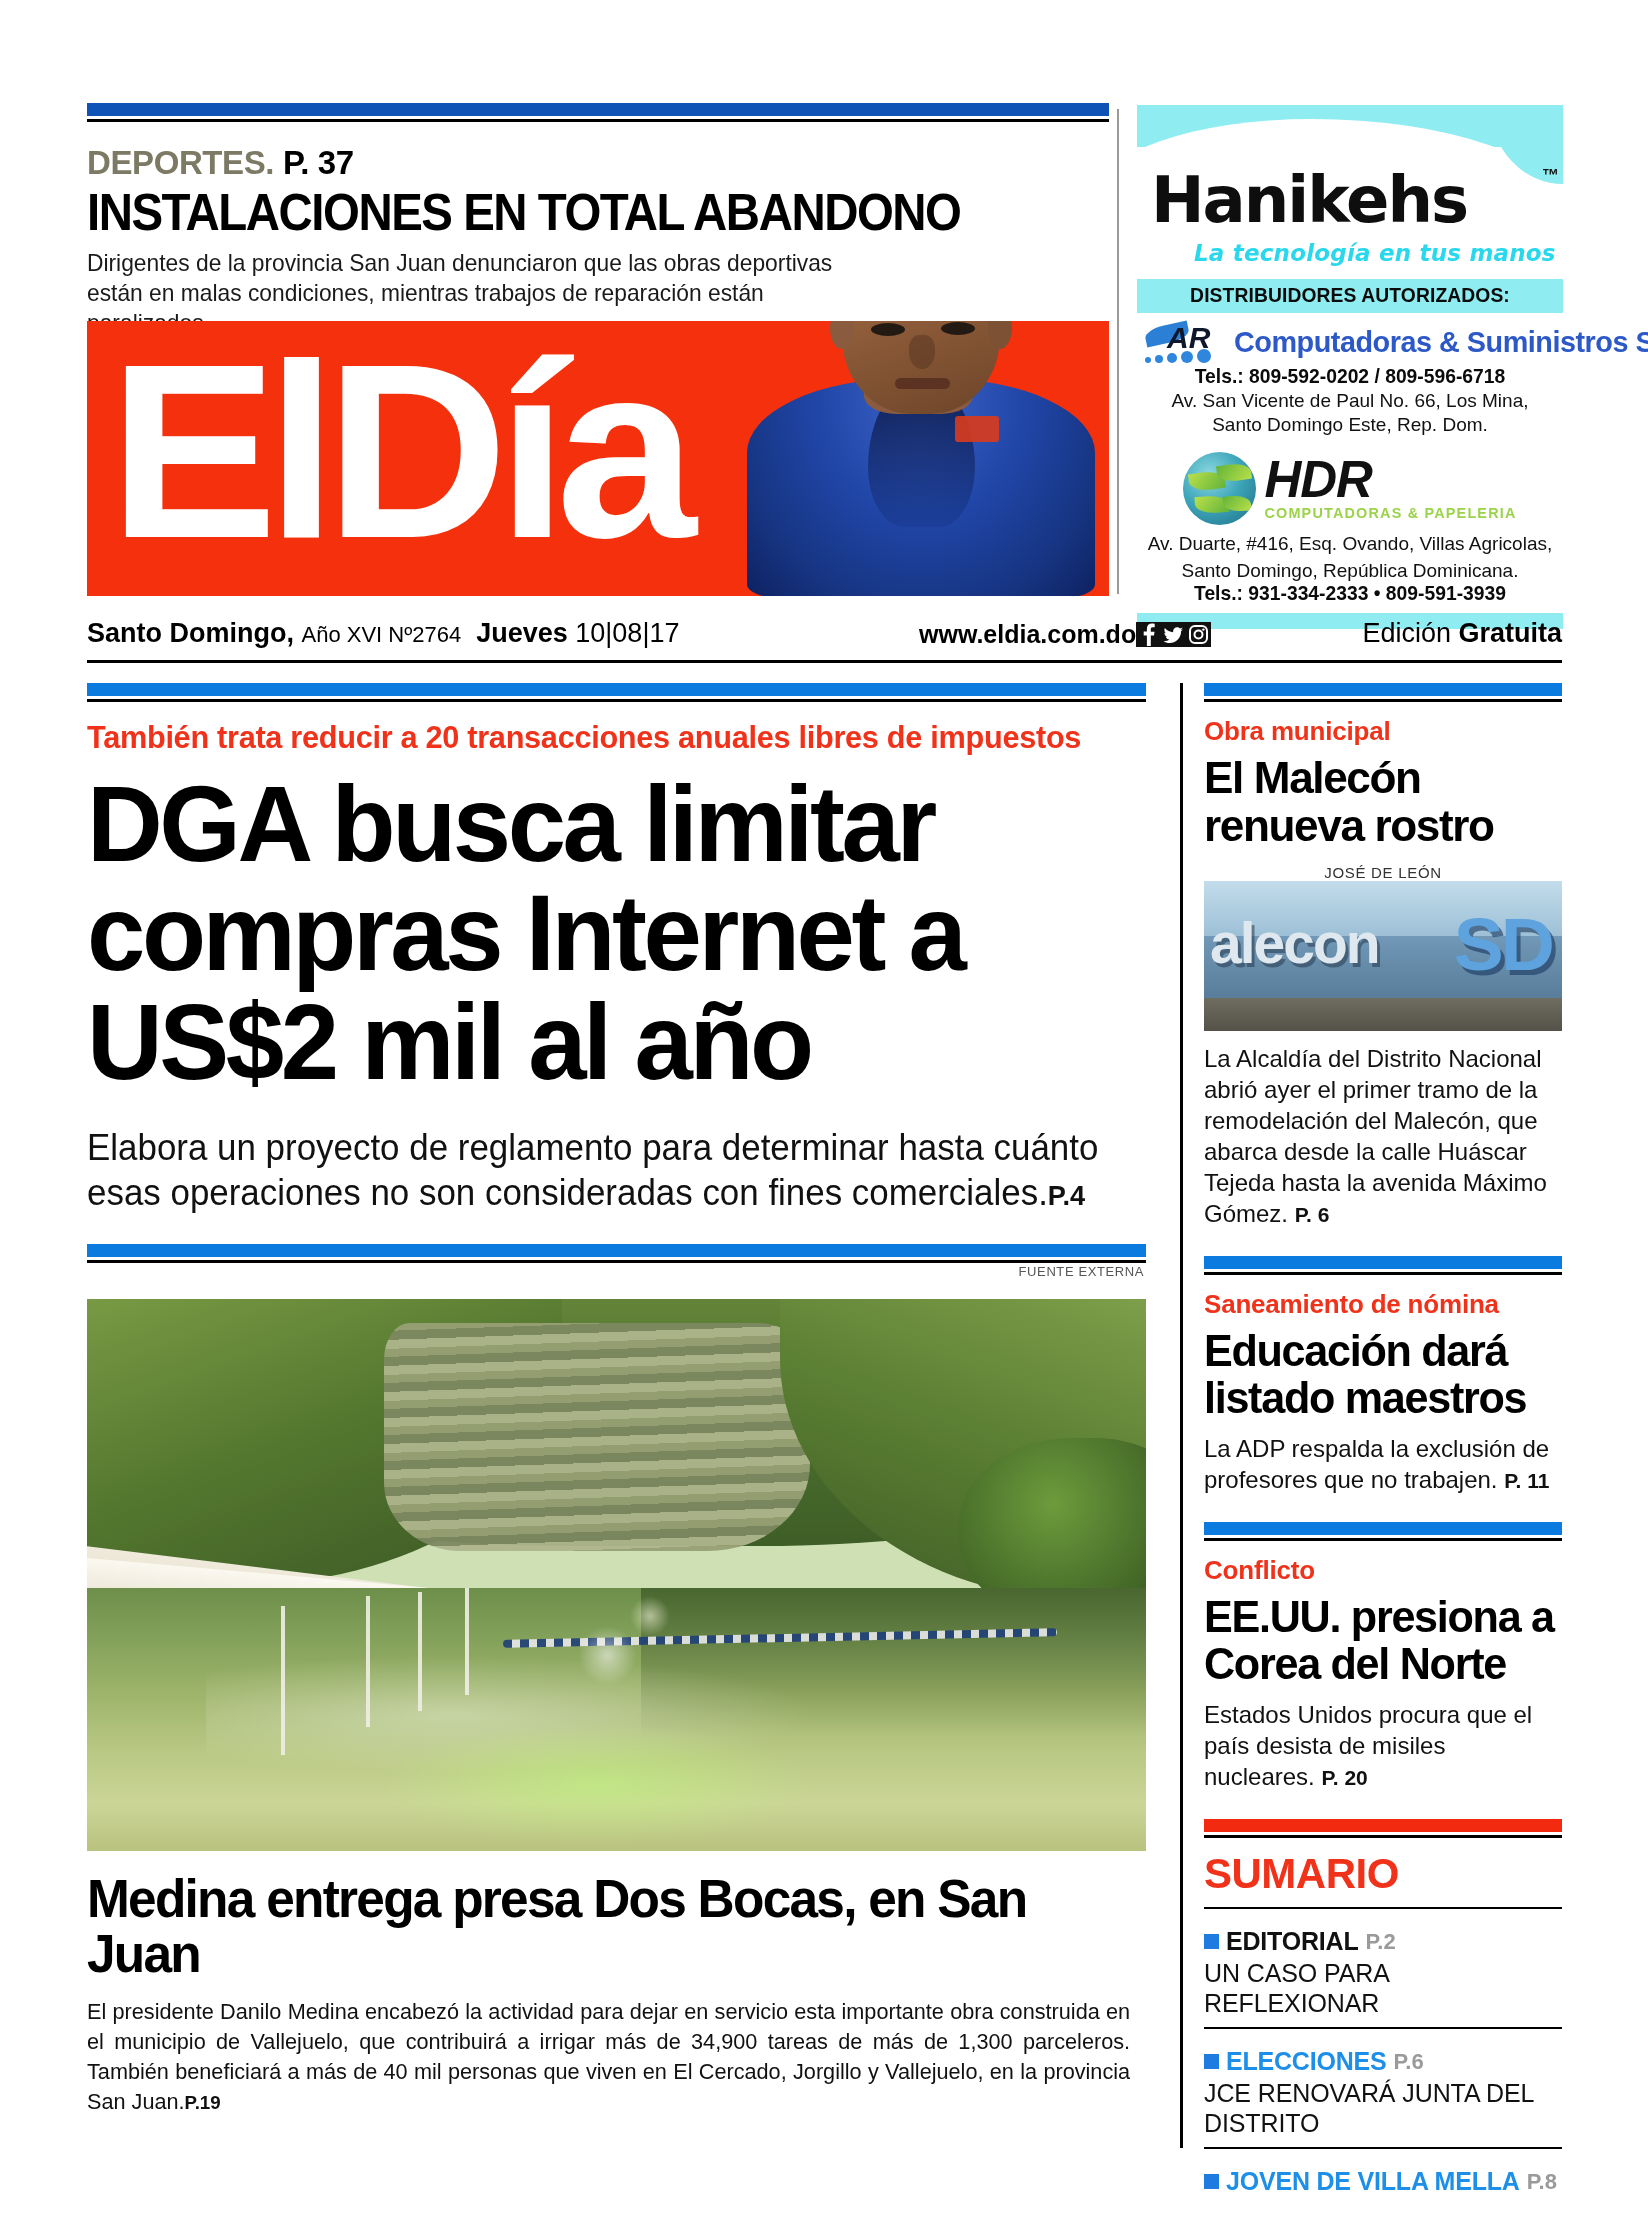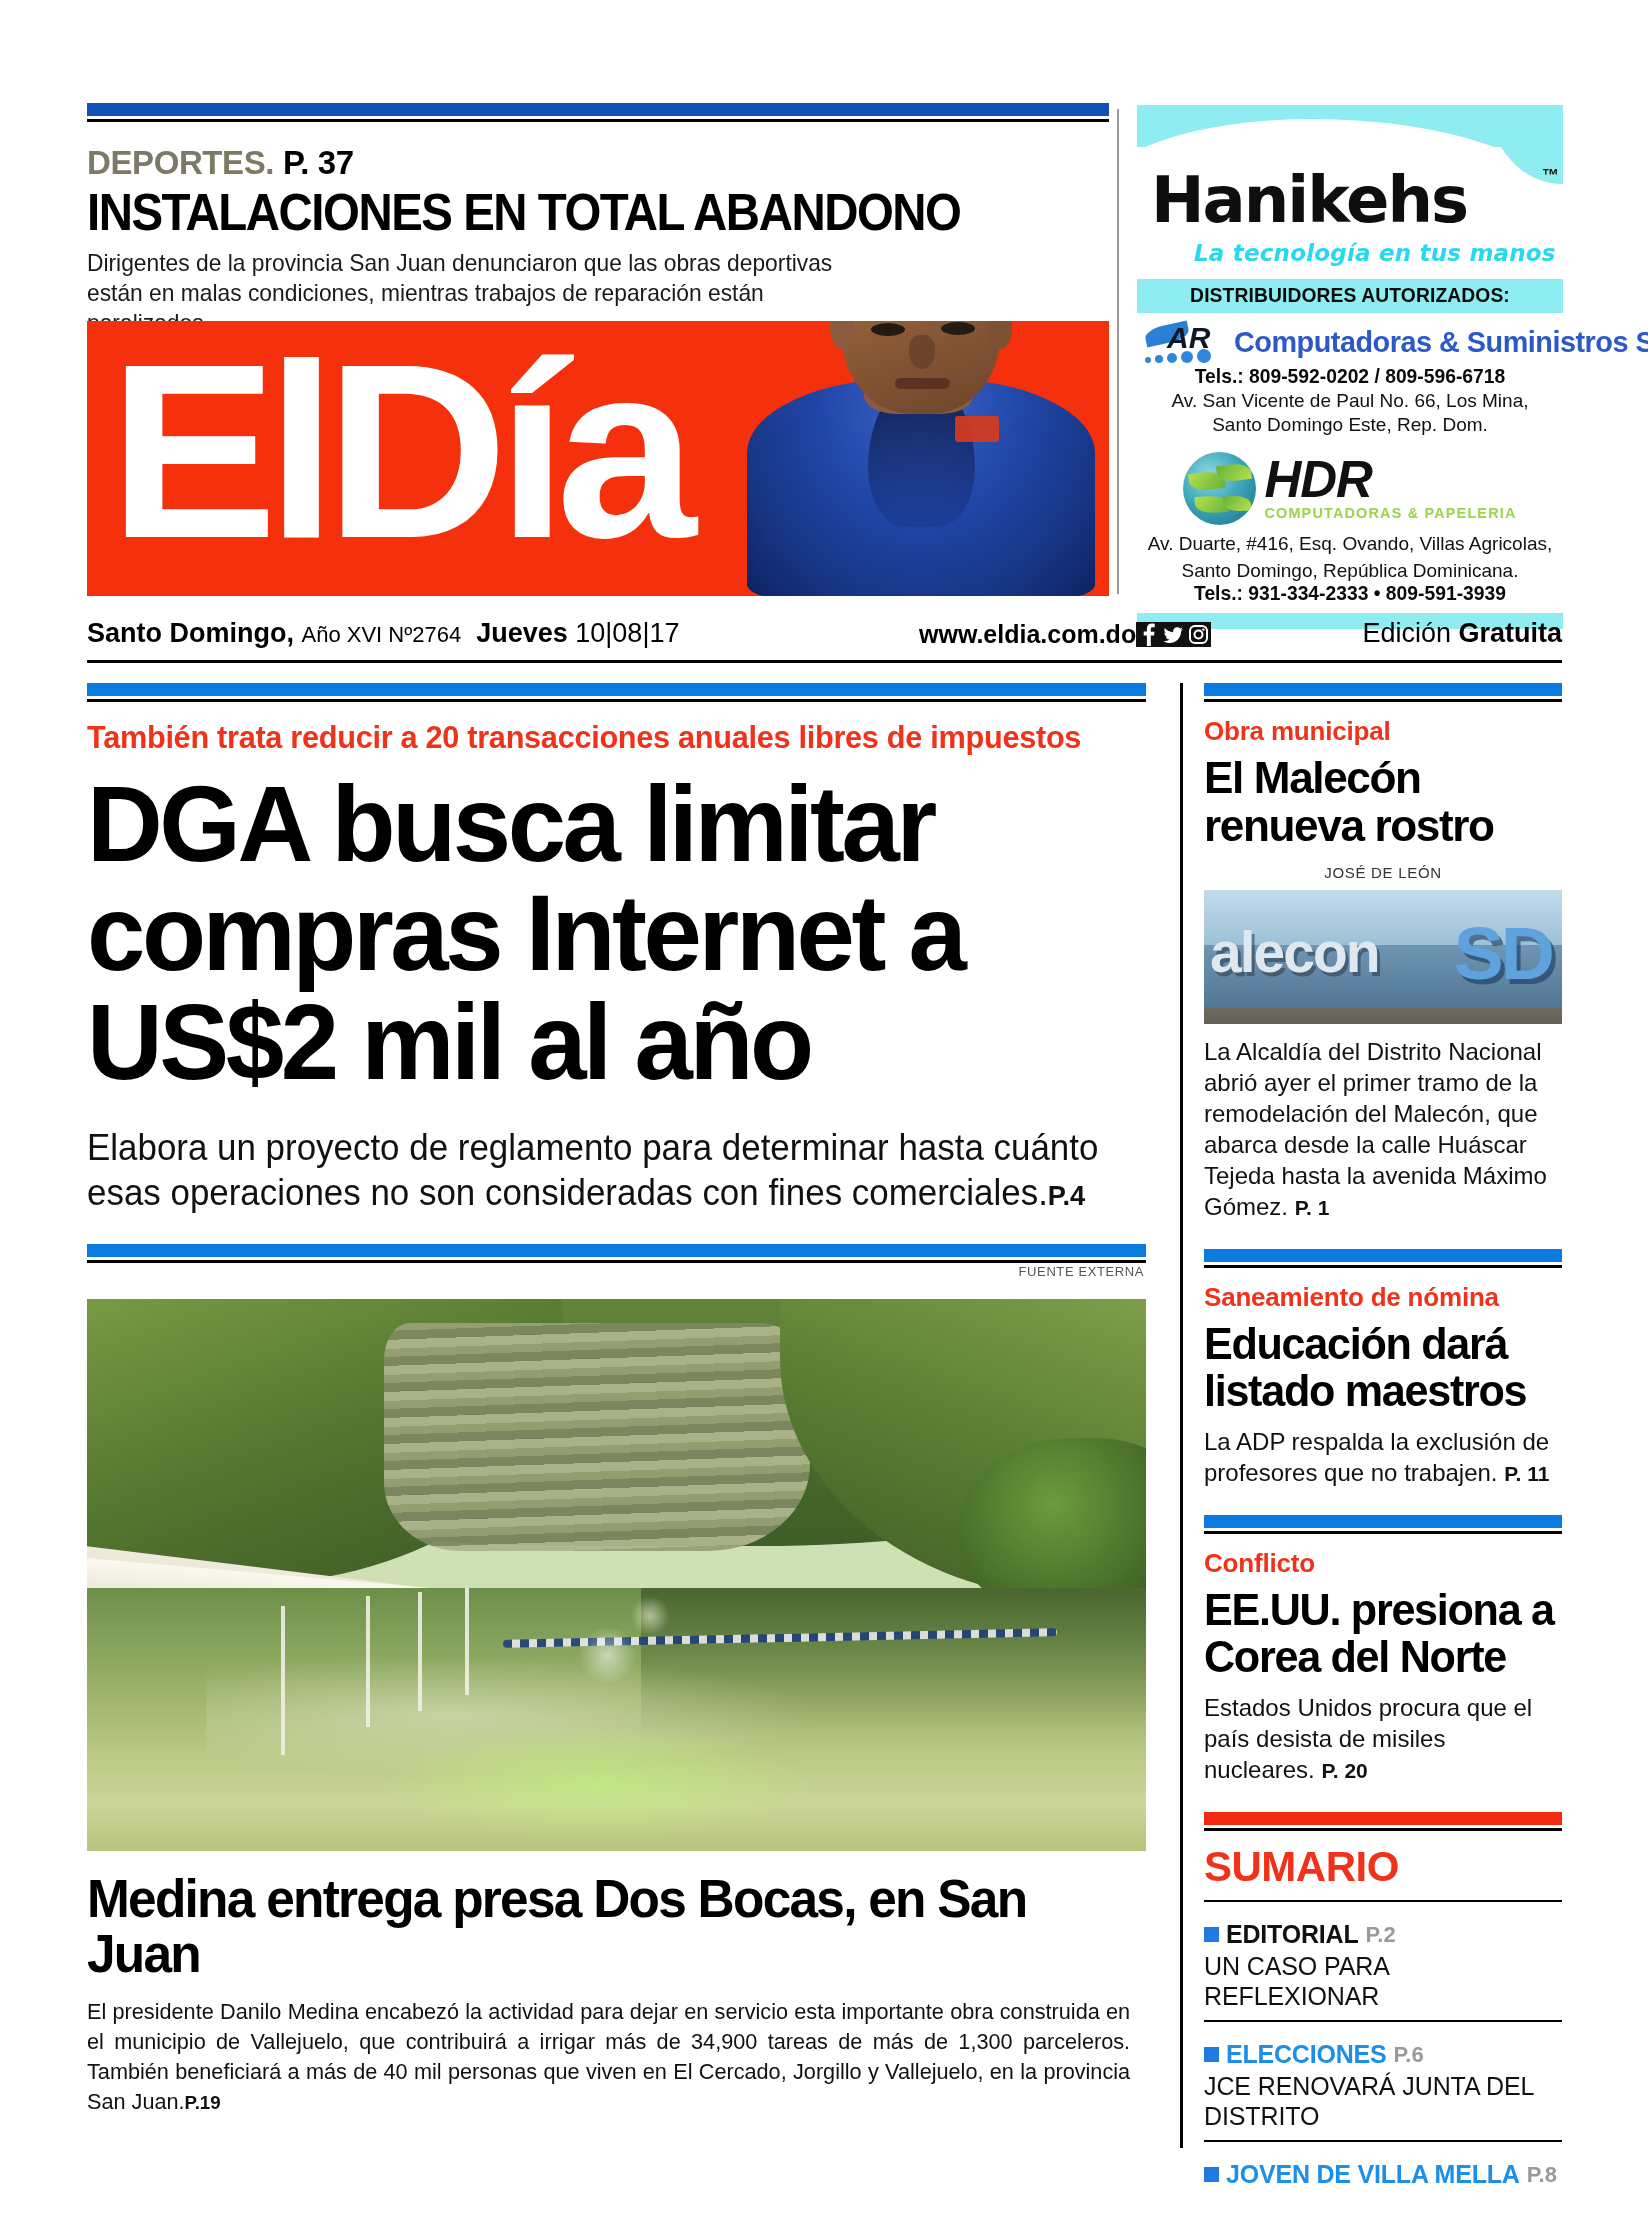--- a/index.html
+++ b/index.html
@@ -369,21 +369,21 @@
     font-weight: 700; font-size: 45px; line-height: 48px;
     letter-spacing: -1.4px; color: #000;
     transform: scaleX(0.98); transform-origin: left top;
   }
   .side-credit {
     margin-top: 14px; text-align: center;
     font-family: "Liberation Sans Narrow", "Liberation Sans", sans-serif;
     font-size: 15px; color: #333; letter-spacing: 0.7px;
   }
   .side-photo {
-    position: relative; margin-top: 9px; width: 358px; height: 134px; overflow: hidden;
+    position: relative; margin-top: 0; width: 358px; height: 150px; overflow: hidden;
     background: linear-gradient(180deg,#8fb4cf 0%, #6f96b4 40%, #4b6f8c 100%);
   }
   .sp-sky { position: absolute; left:0; top:0; width:358px; height:55px; background: linear-gradient(180deg,#c3dceb,#9dc0d6); }
   .sp-ground { position: absolute; left:0; top:117px; width:358px; height:42px; background: linear-gradient(180deg,#6f6c60,#4d4a42); }
   .sp-word {
     position: absolute; left: 6px; top: 34px;
     font-family: "Liberation Sans", sans-serif; font-weight: 700;
     font-size: 57px; line-height: 57px; letter-spacing: -2px;
     color: #dfe8ee; text-shadow: 3px 4px 0 rgba(40,60,80,.55);
   }
@@ -623,21 +623,21 @@
       <div class="side-hl">El Malecón renueva rostro</div>
       <div class="side-credit">JOSÉ DE LEÓN</div>
       <div class="side-photo">
         <div class="sp-sky"></div>
         <div class="sp-ground"></div>
         <div class="sp-word">alecon</div>
         <div class="sp-sd">SD</div>
       </div>
       <div class="side-body">
         <span>La Alcaldía del Distrito Nacional abrió ayer el primer tramo de la remodelación del Malecón, que abarca desde la calle Huáscar Tejeda hasta la avenida Máximo Gómez.</span>
-        <span class="pg">P. 1</span>
+        <span class="pg">P. 6</span>
       </div>
     </div>
 
     <div class="side-gap"></div>
 
     <div>
       <div class="rule-blue-bright bar"></div>
       <div class="rule-black" style="width:358px;margin-top:3px;"></div>
       <div class="side-kicker">Saneamiento de nómina</div>
       <div class="side-hl-sm">Educación dará listado maestros</div>

